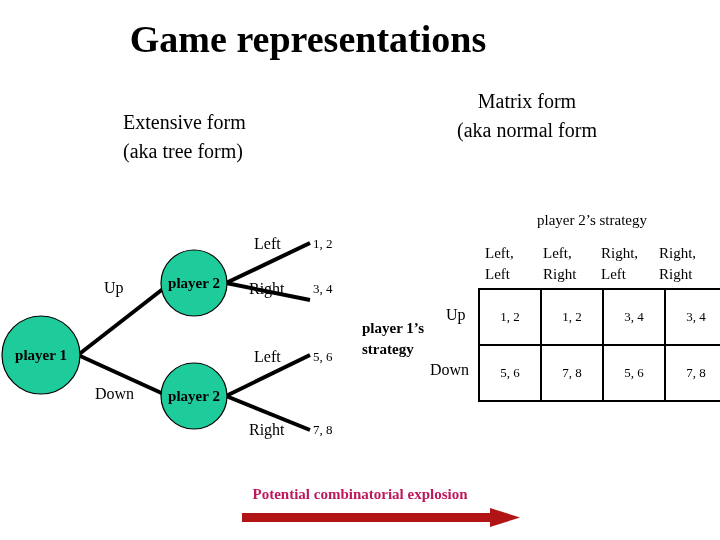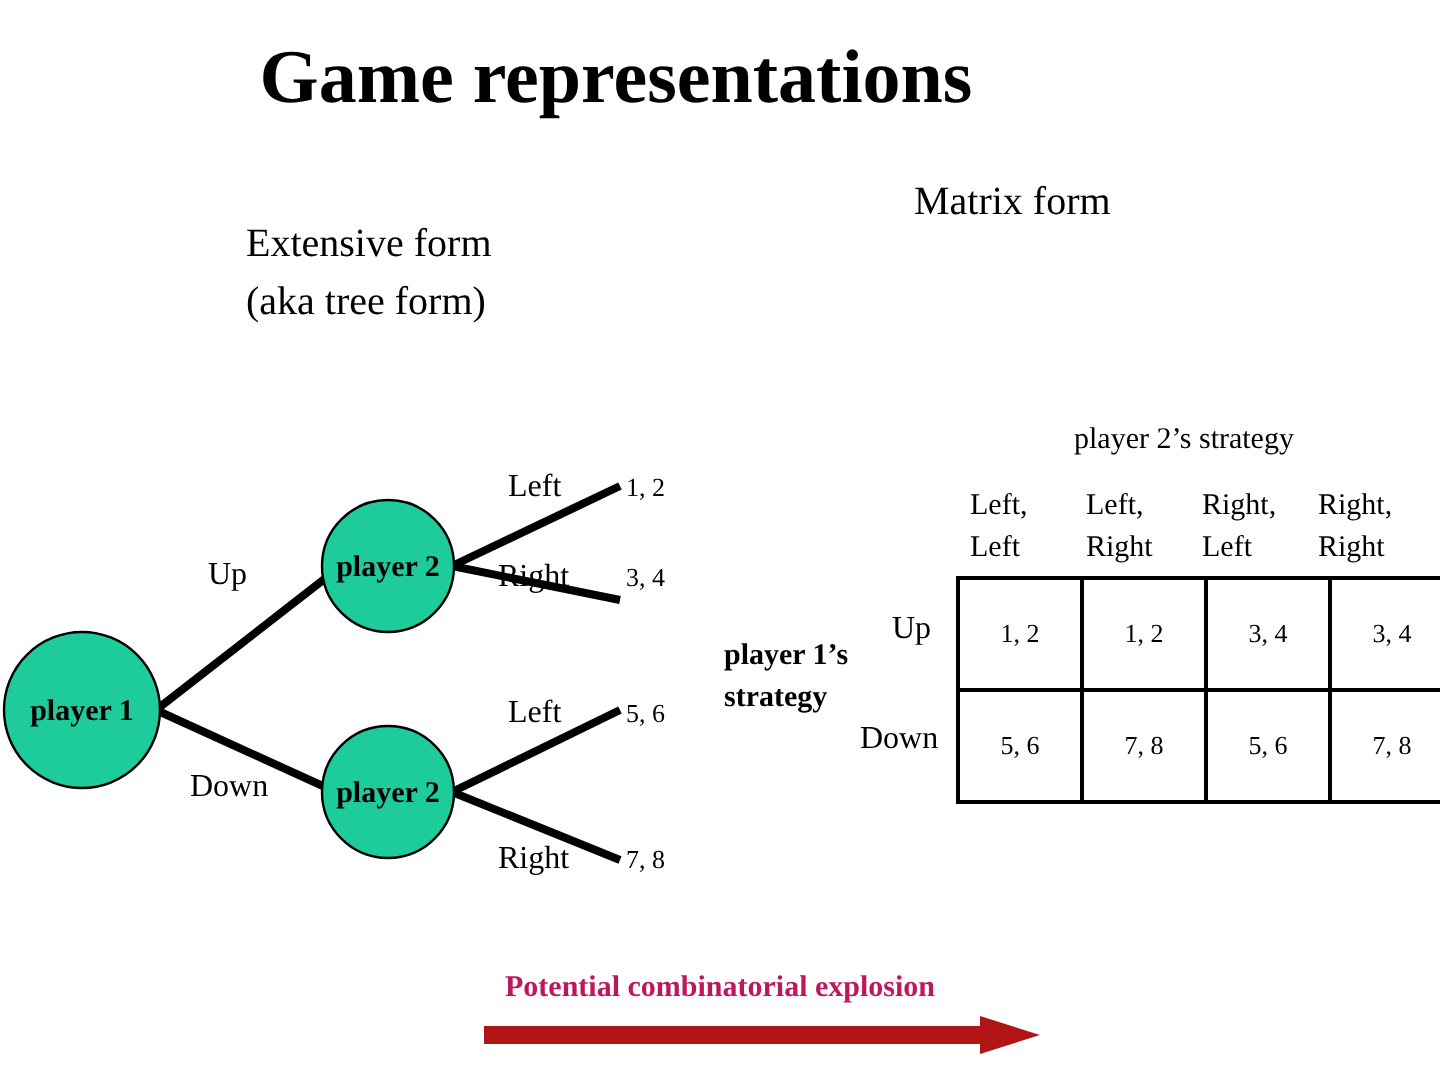--- a/index.html
+++ b/index.html
@@ -168,20 +168,21 @@
 
   <div id="title">Game representations</div>
 
   <div class="heading" id="heading-extensive">
     <div>Extensive form</div>
     <div>(aka tree form)</div>
   </div>
 
   <div class="heading" id="heading-matrix">
     <div>Matrix form</div>
+    <div>(aka normal form</div>
   </div>
 
   <div id="tree">
     <svg width="360" height="260" viewBox="0 0 360 260">
 
       <line x1="78" y1="155" x2="168" y2="85" stroke="#000" stroke-width="4"></line>
       <line x1="78" y1="155" x2="168" y2="196" stroke="#000" stroke-width="4"></line>
 
       <line x1="226" y1="83" x2="310" y2="43" stroke="#000" stroke-width="4"></line>
       <line x1="226" y1="83" x2="310" y2="100" stroke="#000" stroke-width="4"></line>

